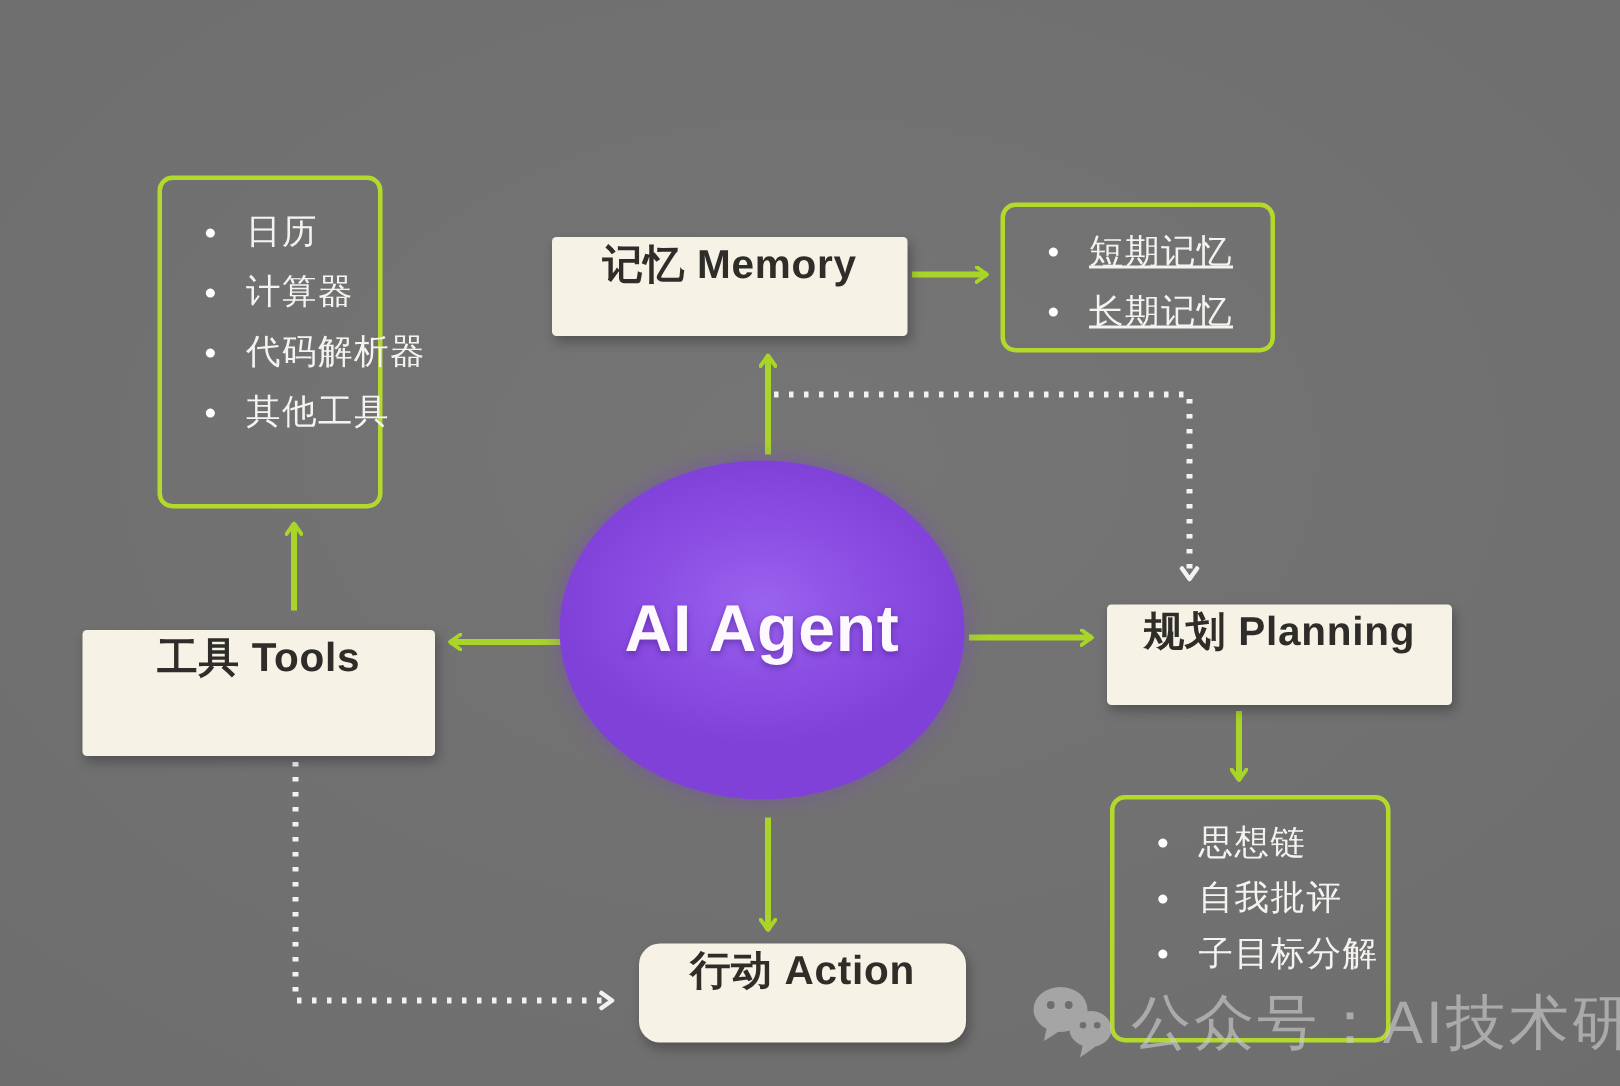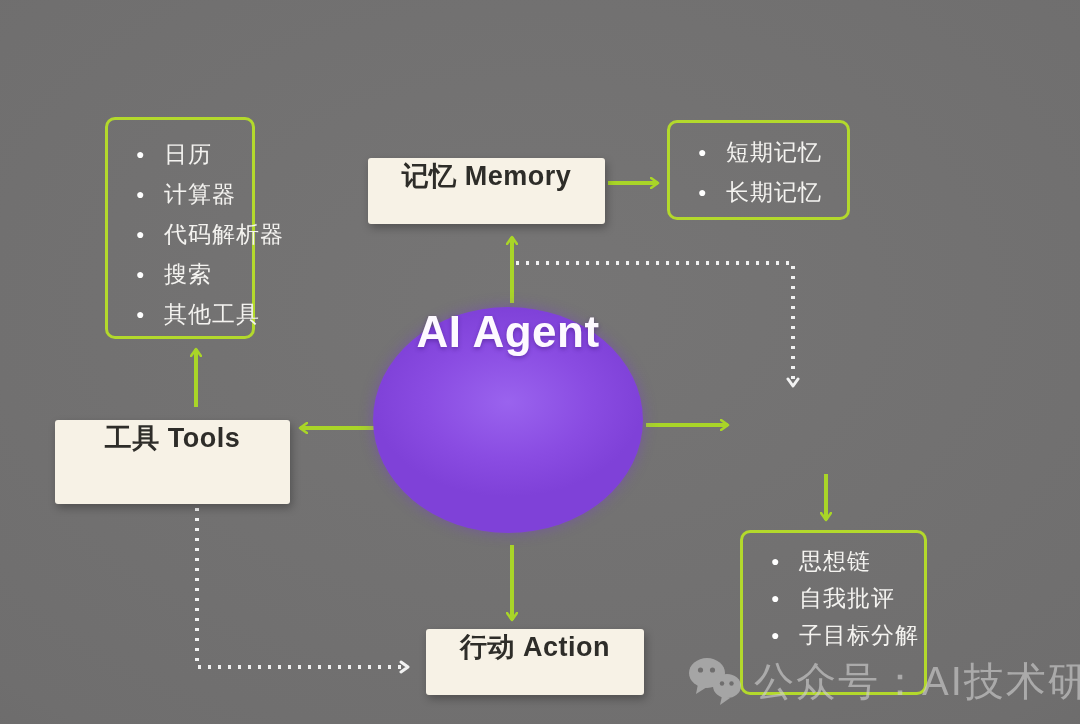--- a/index.html
+++ b/index.html
@@ -19,45 +19,45 @@
   
   .node{
     position:absolute;display:flex;align-items:flex-start;justify-content:center;
     background:#f7f2e6;border-radius:3px;color:#2e2d29;
     font-size:27px;font-weight:600;letter-spacing:.5px;
     box-shadow:2px 4px 8px rgba(0,0,0,.28);
   }
   .node-memory{left:368px;top:158px;width:237px;height:66px;}
   .node-tools{left:55px;top:420px;width:235px;height:84px;}
   .node-planning{left:738px;top:403px;width:230px;height:67px;}
-  .node-action{left:426px;top:629px;width:218px;height:66px;}
+  .node-action{left:426px;top:629px;width:218px;height:66px;border-radius:14px;}
   
   .listbox{
     position:absolute;border:3px solid #b3d92c;border-radius:10px;
     box-sizing:border-box;color:#f4f3f0;
   }
   .listbox ul{list-style:none;margin:0;padding:0;}
   .listbox li{
     position:relative;font-size:23px;line-height:40px;padding-left:30px;
     white-space:nowrap;letter-spacing:1px;
   }
   .listbox li::before{
     content:"\25CF";position:absolute;left:2px;top:0;font-size:14px;color:#fff;
   }
   .listbox-tools{left:105px;top:117px;width:150px;height:222px;padding:14px 0 0 26px;}
-  .listbox-memory{left:667px;top:120px;width:183px;height:100px;padding:9px 4px 0 26px;}
+  .listbox-memory{left:667px;top:135px;width:183px;height:100px;padding:9px 4px 0 26px;text-decoration:underline;}
   .listbox-planning{left:740px;top:530px;width:187px;height:165px;padding:10px 0 0 26px;}
   .listbox-planning li{line-height:37px;}
   
   .ellipse{
     position:absolute;left:373px;top:307px;width:270px;height:226px;
     border-radius:50%;
     background:radial-gradient(closest-side at 50% 42%, #9a63ee 0%, #8a4ce2 60%, #7f41d8 100%);
     box-shadow:0 0 14px rgba(120,60,210,.45);
-    display:flex;justify-content:center;
+    display:flex;align-items:center;justify-content:center;
   }
   .ellipse span{
     color:#fdf9ff;font-size:44px;font-weight:800;letter-spacing:.5px;
     text-shadow:0 2px 4px rgba(60,20,120,.45);
   }
   .arrows{position:absolute;left:0;top:0;width:1080px;height:724px;pointer-events:none;}
   
   .watermark{
     position:absolute;left:686px;top:654px;display:flex;align-items:center;
     gap:10px;opacity:.62;z-index:5;
@@ -92,21 +92,20 @@
     <path d="M516,263 L793,263 L793,386" stroke="#f2f2f2" stroke-width="4" fill="none" stroke-dasharray="3 7" marker-end="url(#mw)"></path>
     <path d="M197,488 L197,667 L408,667" stroke="#f2f2f2" stroke-width="4" fill="none" stroke-dasharray="3 7" marker-end="url(#mw)"></path>
   </svg>
 
 
   <div class="listbox listbox-tools">
     <ul>
       <li>日历</li>
       <li>计算器</li>
       <li>代码解析器</li>
-      <li>搜索</li>
       <li>其他工具</li>
     </ul>
   </div>
 
   <div class="node node-memory">
     <span>记忆 Memory</span>
   </div>
 
   <div class="listbox listbox-memory">
     <ul>
@@ -116,20 +115,23 @@
   </div>
 
   <div class="ellipse">
     <span>AI Agent</span>
   </div>
 
   <div class="node node-tools">
     <span>工具 Tools</span>
   </div>
 
+  <div class="node node-planning">
+    <span>规划 Planning</span>
+  </div>
 
   <div class="listbox listbox-planning">
     <ul>
       <li>思想链</li>
       <li>自我批评</li>
       <li>子目标分解</li>
     </ul>
   </div>
 
   <div class="node node-action">

